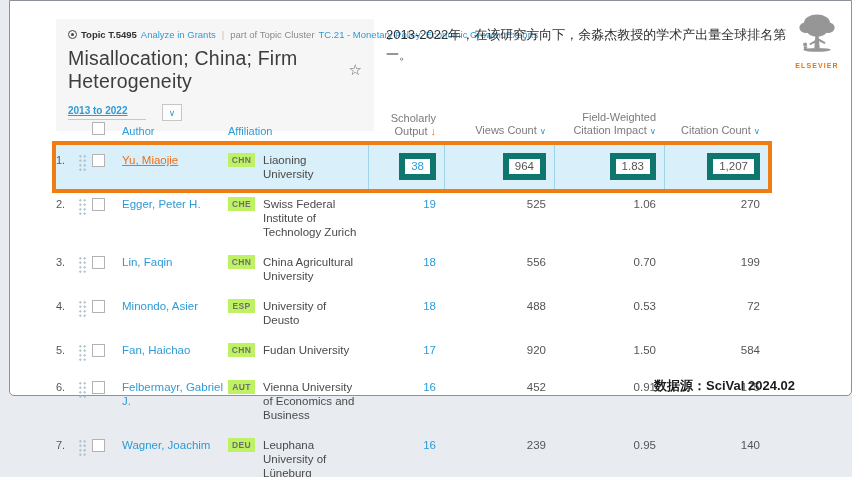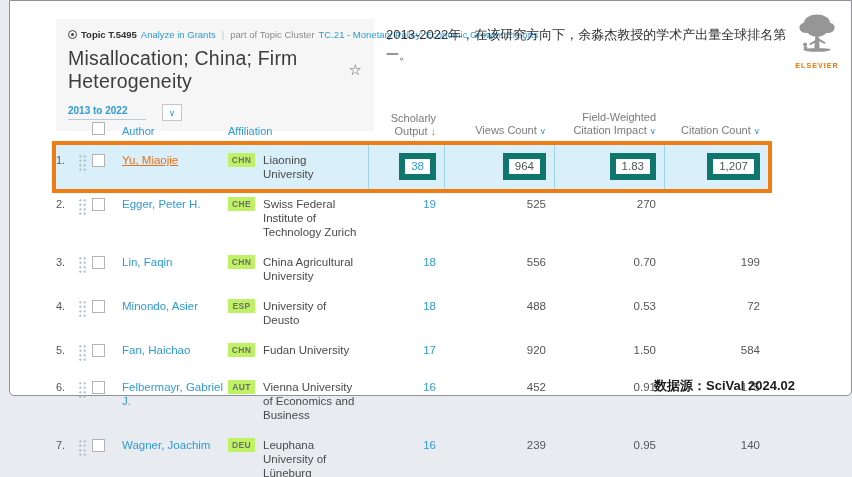--- a/index.html
+++ b/index.html
@@ -27,21 +27,21 @@
   .topic-label { font-weight:bold; color:#333; }
   .link { color:var(--link-blue,#2e9bd6); text-decoration:none; cursor:pointer; }
   .meta-div { color:#c0c0c0; margin:0 2px; }
   .muted { color:#8a8a8a; }
   .topic-title-row { margin-top:7px; display:flex; align-items:center; }
   .topic-title { font-size:19.5px; font-weight:400; color:#3d3d3d; letter-spacing:.2px; }
   .star { color:#666; font-size:15px; margin-left:9px; cursor:pointer; }
   .date-row { margin-top:11px; display:flex; align-items:center; gap:16px; }
   .date-text {
     font-size:10px; color:var(--link-blue,#2e9bd6); font-weight:bold;
-    border-bottom:1px solid #b9ccd5; padding:0 2px 3px 0; min-width:78px; cursor:pointer;
+    border-bottom:1px solid #b9ccd5; padding:0 2px 3px 0; min-width:78px; cursor:pointer;text-decoration:underline;
   }
   .date-dd {
     width:20px; height:17px; border:1px solid #c6c6c6; background:#fcfcfc;
     display:flex; align-items:center; justify-content:center;
     color:var(--link-blue,#2e9bd6); font-size:9px; cursor:pointer;
   }
   
   .annotation {
     position:absolute; left:376px; top:24px; width:402px;
     font-size:13px; font-weight:400; color:#303030; line-height:1.55;
@@ -189,20 +189,21 @@
     <div class="c rank">2.</div>
     <div class="c handle"><span class="dots"></span></div>
     <div class="c"><span class="checkbox"></span></div>
     <div class="c author"><a>Egger, Peter H.</a></div>
     <div class="c aff">
       <span class="badge">CHE</span>
       <span class="aff-text">Swiss Federal Institute of Technology Zurich</span>
     </div>
     <div class="c num output"><span class="val">19</span></div>
     <div class="c num views"><span class="val">525</span></div>
+    <div class="c num fwci"><span class="val">1.06</span></div>
     <div class="c num cites"><span class="val">270</span></div>
   </div>
 
   <div class="trow">
     <div class="c rank">3.</div>
     <div class="c handle"><span class="dots"></span></div>
     <div class="c"><span class="checkbox"></span></div>
     <div class="c author"><a>Lin, Faqin</a></div>
     <div class="c aff">
       <span class="badge">CHN</span>

